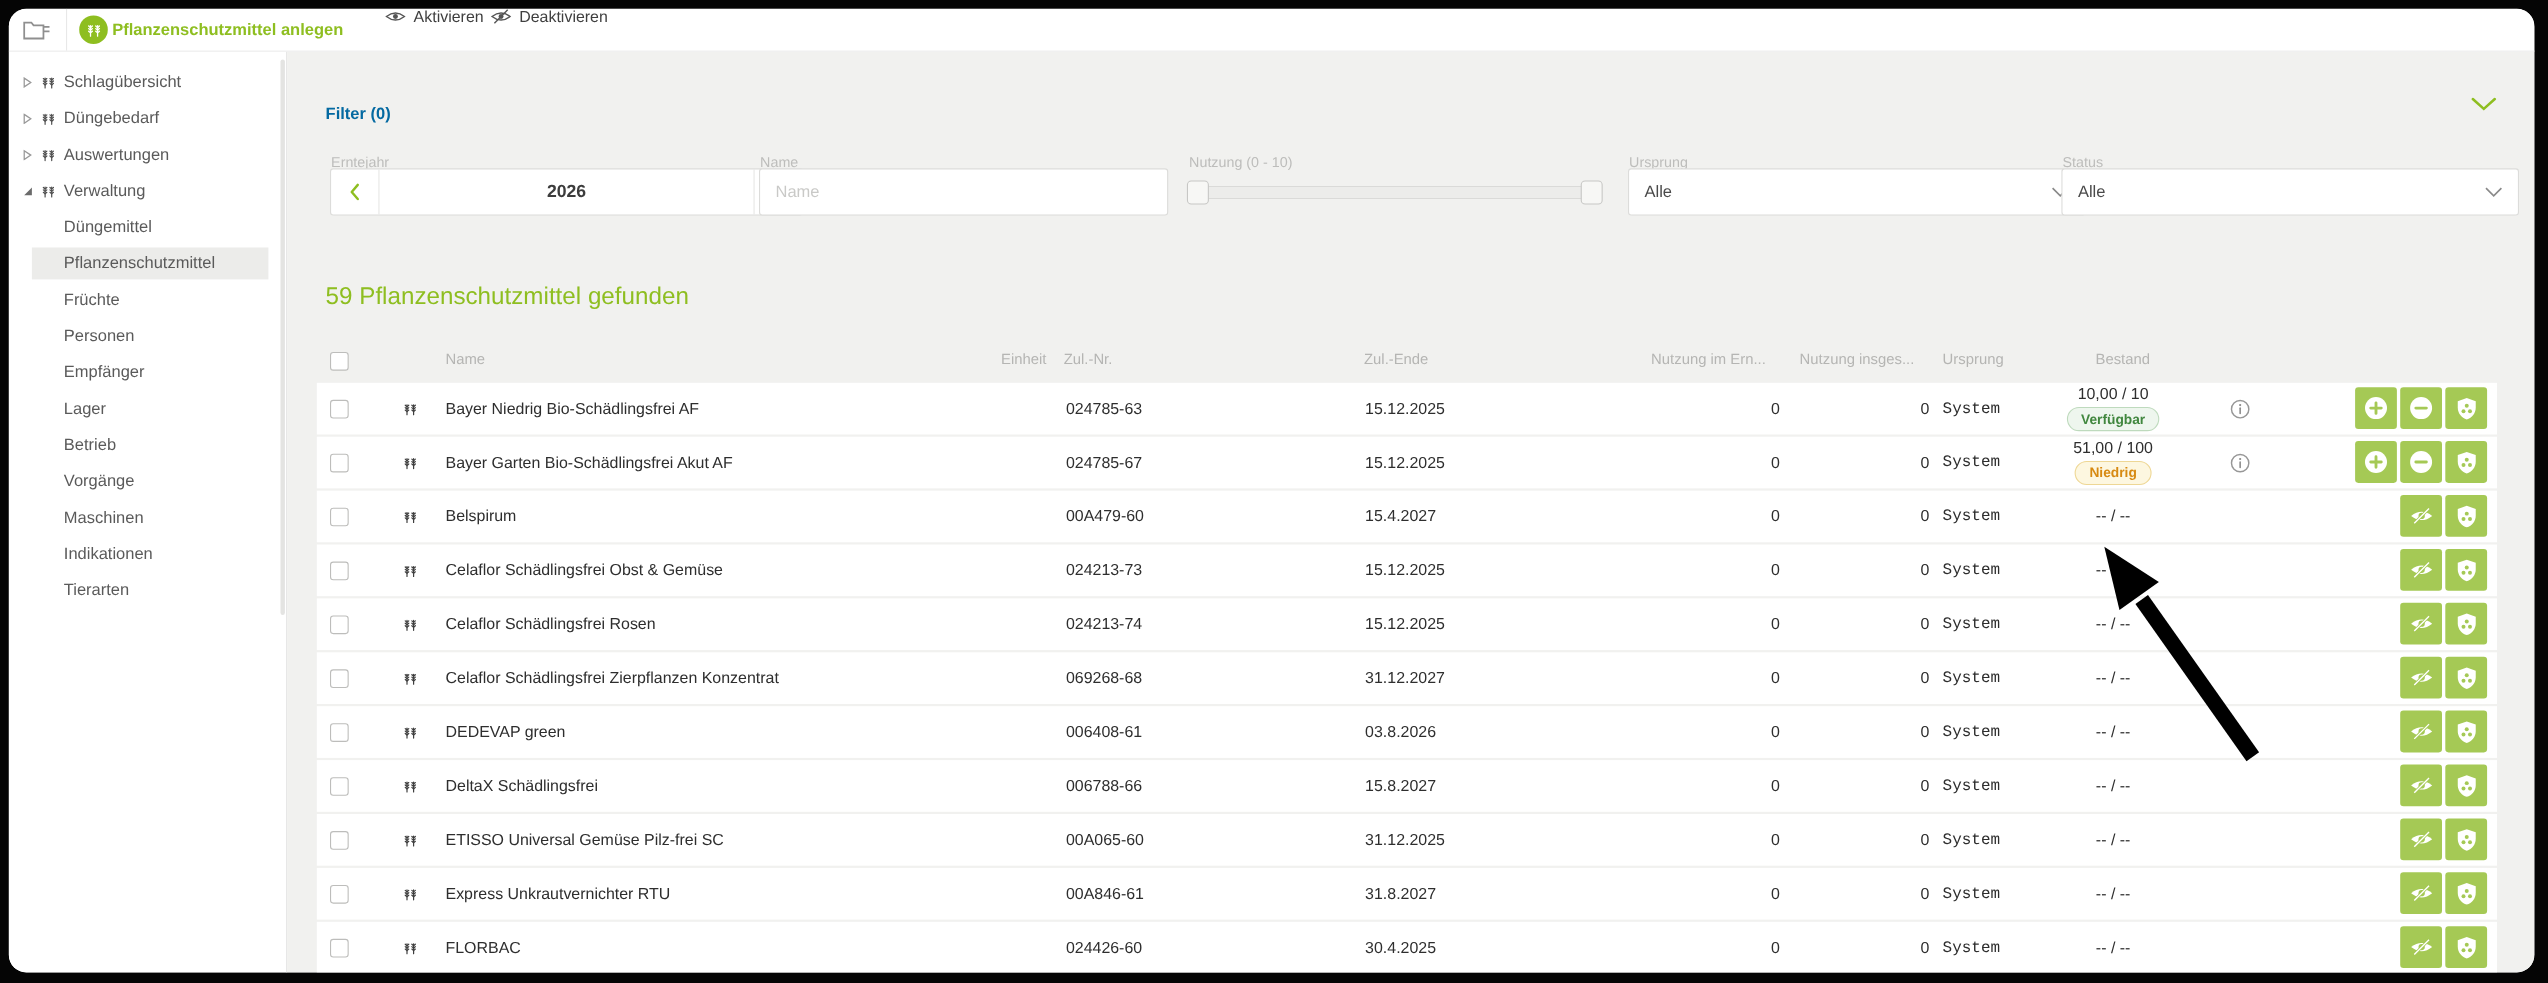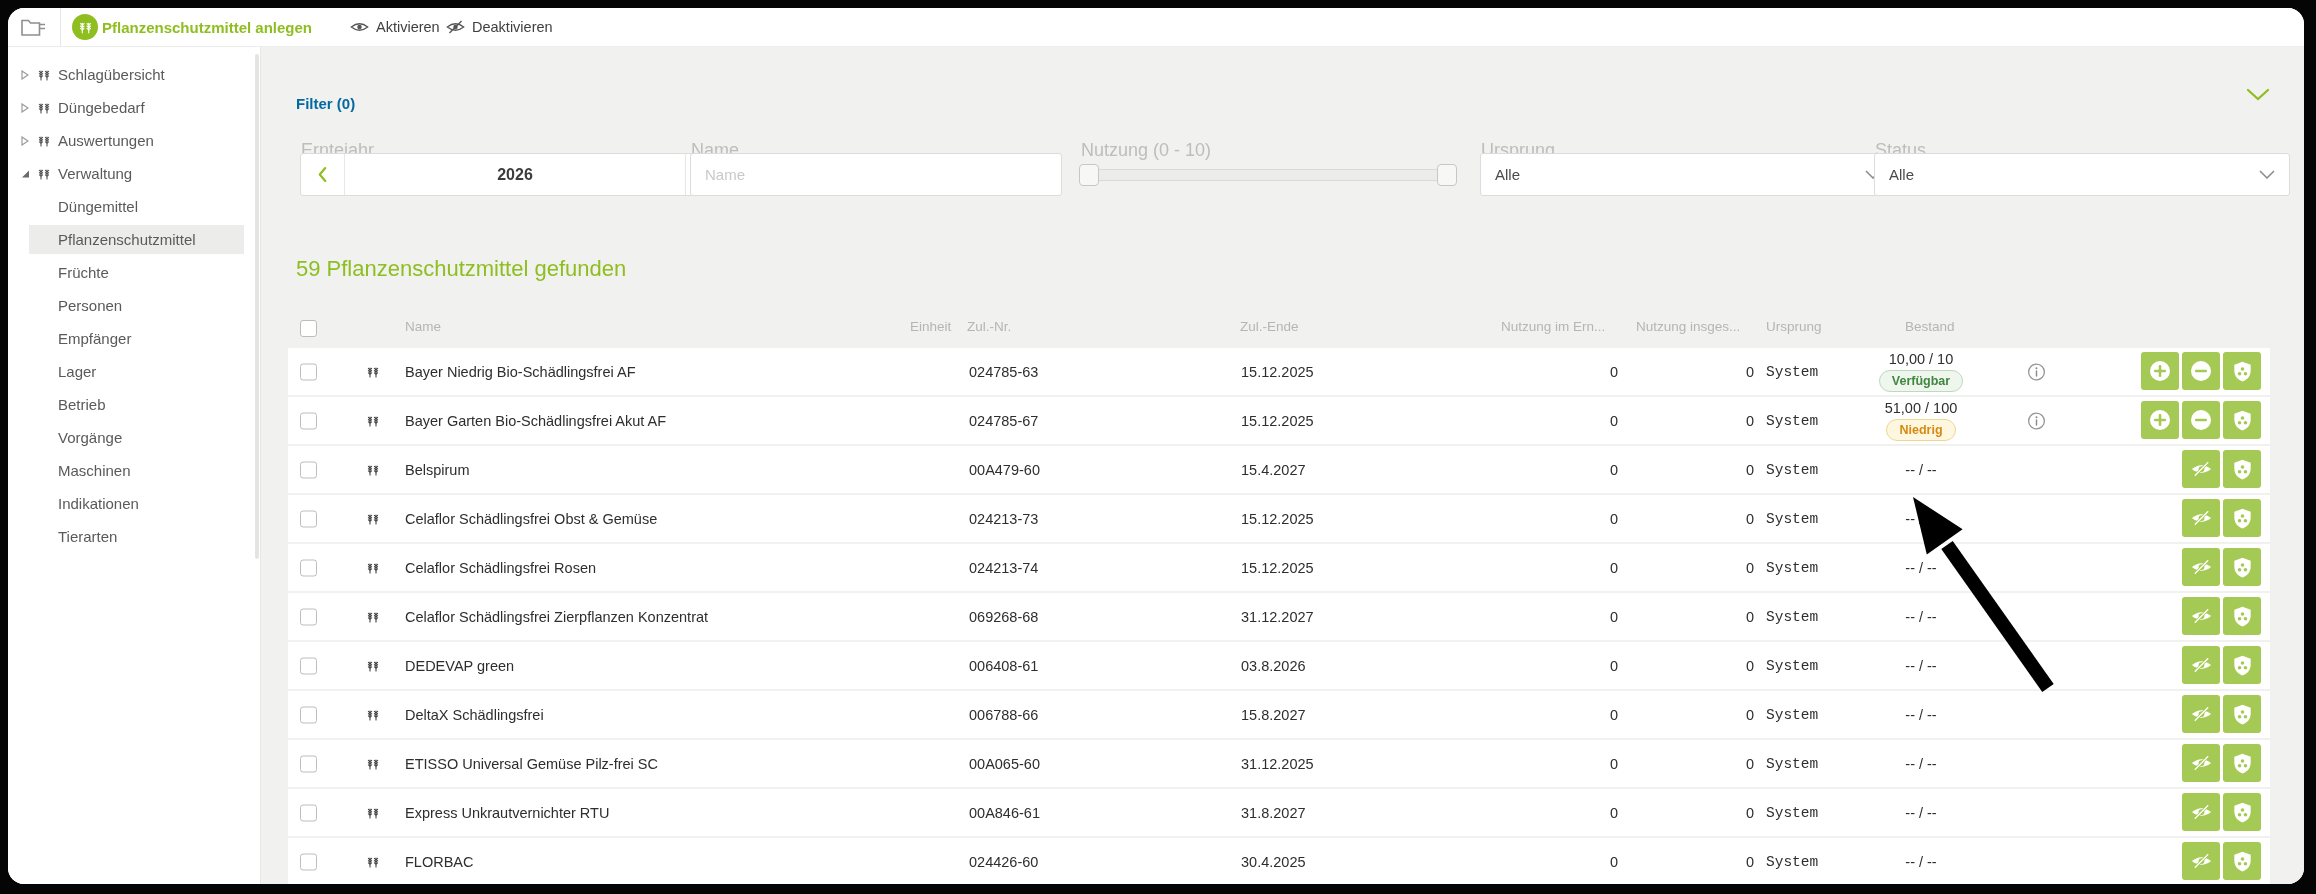--- a/index.html
+++ b/index.html
@@ -6,39 +6,39 @@
   .frame{position:relative;width:2316px;height:894px;background:#050505;font-family:"Liberation Sans","DejaVu Sans",sans-serif;}
   .screen{position:absolute;left:8px;top:8px;width:2296px;height:876px;background:#fff;border-radius:16px;overflow:hidden;}
 
   
   .topbar{position:absolute;left:0;top:0;right:0;height:38px;background:#fff;border-bottom:1px solid #ececec;z-index:3;}
   .folder-ico{position:absolute;left:12px;top:8px;display:flex;}
   .tb-div{position:absolute;left:52px;top:0;width:1px;height:38px;background:#e8e8e8;}
   .create-btn{position:absolute;left:64px;top:0;height:38px;display:flex;align-items:center;gap:4px;background:none;border:none;cursor:pointer;padding:0;}
   .create-circle{width:26px;height:26px;border-radius:50%;background:#8ebe20;display:flex;align-items:center;justify-content:center;}
   .create-label{color:#8ebe20;font-weight:700;font-size:15px;}
-  .tb-btn{position:absolute;top:0;height:38px;display:flex;align-items:center;gap:7px;background:none;border:none;font-size:14.5px;color:#3f3f3f;cursor:pointer;padding:0;font-family:inherit;}
+  .tb-btn{position:absolute;top:0;height:38px;display:flex;align-items:flex-start;gap:7px;background:none;border:none;font-size:14.5px;color:#3f3f3f;cursor:pointer;padding:0;font-family:inherit;}
   #btn-activate{left:342px;}
   #btn-deactivate{left:438px;}
 
   
   .sidebar{position:absolute;left:0;top:38px;width:252px;bottom:0;background:#fff;border-right:1px solid #e7e7e7;z-index:2;}
   #sidebar-list{position:absolute;top:12px;left:0;right:0;}
   .side-item{position:relative;height:33px;display:flex;align-items:center;padding-left:50px;font-size:15px;color:#5a5a5a;cursor:pointer;}
   .tree-arrow{position:absolute;left:13px;top:50%;transform:translateY(-50%);display:flex;}
   .side-ico{position:absolute;left:29px;top:50%;transform:translateY(-50%);display:flex;}
   .side-hl{position:absolute;left:21px;right:16px;top:2px;bottom:2px;background:#ececea;}
   .side-label{position:relative;}
   .side-scroll{position:absolute;right:1px;top:8px;width:4px;height:505px;background:#e4e4e2;border-radius:2px;cursor:pointer;}
 
   
   .main{position:absolute;left:253px;top:38px;right:0;bottom:0;background:#f1f1ef;overflow:hidden;}
   .f-title{position:absolute;left:35px;top:49px;font-size:15px;font-weight:700;color:#0369a1;}
   .collapse{position:absolute;left:1985px;top:42px;background:none;border:none;cursor:pointer;padding:0;display:flex;}
-  .f-label{position:absolute;top:94px;font-size:18px;color:#bdbdbb;white-space:nowrap;text-align:center;}
+  .f-label{position:absolute;top:94px;font-size:13px;color:#bdbdbb;white-space:nowrap;text-align:center;}
   #lbl-ernte{left:40px;} #lbl-name{left:430px;} #lbl-nutzung{left:820px;} #lbl-ursprung{left:1220px;} #lbl-status{left:1614px;}
   .f-box{position:absolute;top:107px;height:43px;background:#fff;border:1px solid #dcdcda;border-radius:3px;box-sizing:border-box;}
   #ernte-box{left:39px;width:430px;display:flex;}
   .yr-btn{width:44px;height:100%;display:flex;align-items:center;justify-content:center;background:none;border:none;cursor:pointer;padding:0;}
   .yr-btn.left{border-right:1px solid #e7e7e5;}
   .yr-btn.right{border-left:1px solid #e7e7e5;}
   .yr-val{flex:1;display:flex;align-items:center;justify-content:center;font-size:16px;font-weight:700;color:#3c3c3c;}
   #name-input{left:429px;width:372px;padding:0 14px;font-size:15px;color:#444;font-family:inherit;outline:none;}
   #name-input::placeholder{color:#c9c9c7;}
   .slider{position:absolute;left:819px;top:117px;width:376px;height:24px;}

